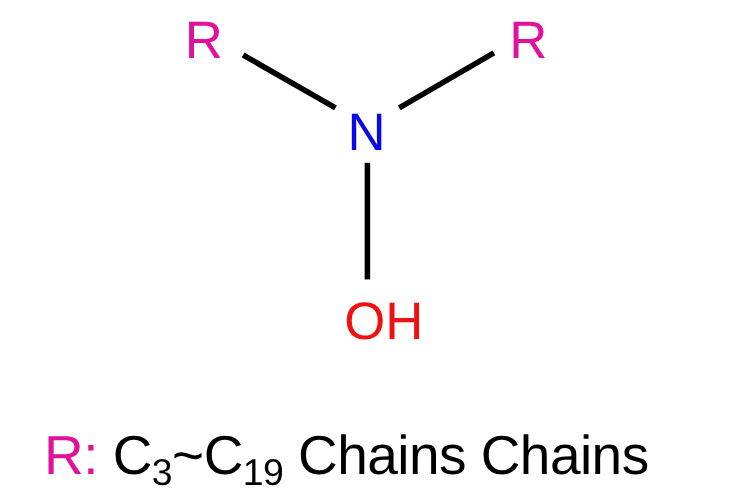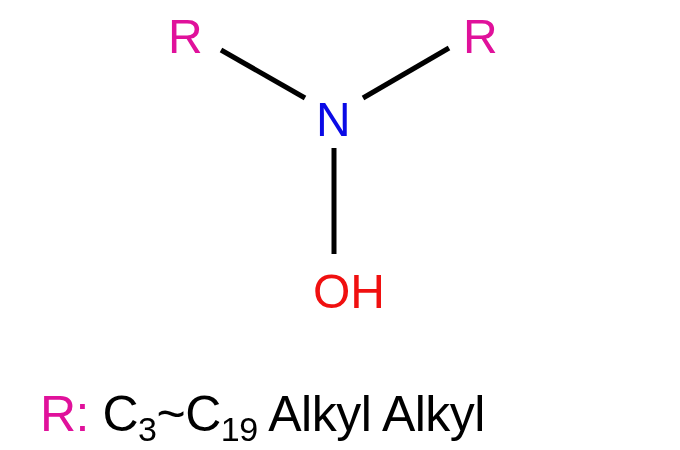--- a/index.html
+++ b/index.html
@@ -52,13 +52,13 @@
   <line x1="221" y1="50" x2="305" y2="98" stroke="#000000" stroke-width="5"></line>
   <line x1="363" y1="98" x2="449" y2="48" stroke="#000000" stroke-width="5"></line>
   <line x1="334" y1="148" x2="334" y2="254" stroke="#000000" stroke-width="5"></line>
 
   <text class="atom" x="168" y="53" fill="#e0119b">R</text>
   <text class="atom" x="463" y="53" fill="#e0119b">R</text>
   <text class="atom" x="316" y="136" fill="#0a0ae6">N</text>
   <text class="atom" x="313" y="308" fill="#f01010">OH</text>
 </svg>
 
-<div class="caption"><span class="r-label">R:</span> <span>C</span><sub>3</sub><span>~</span><span>C</span><sub>19</sub><span style="white-space:pre"> Alkyl Alkyl</span></div>
+<div class="caption"><span class="r-label">R:</span> <span>C</span><sub>3</sub><span>~</span><span>C</span><sub>19</sub><span style="white-space:pre"> Chains Chains</span></div>
 
 </body></html>

